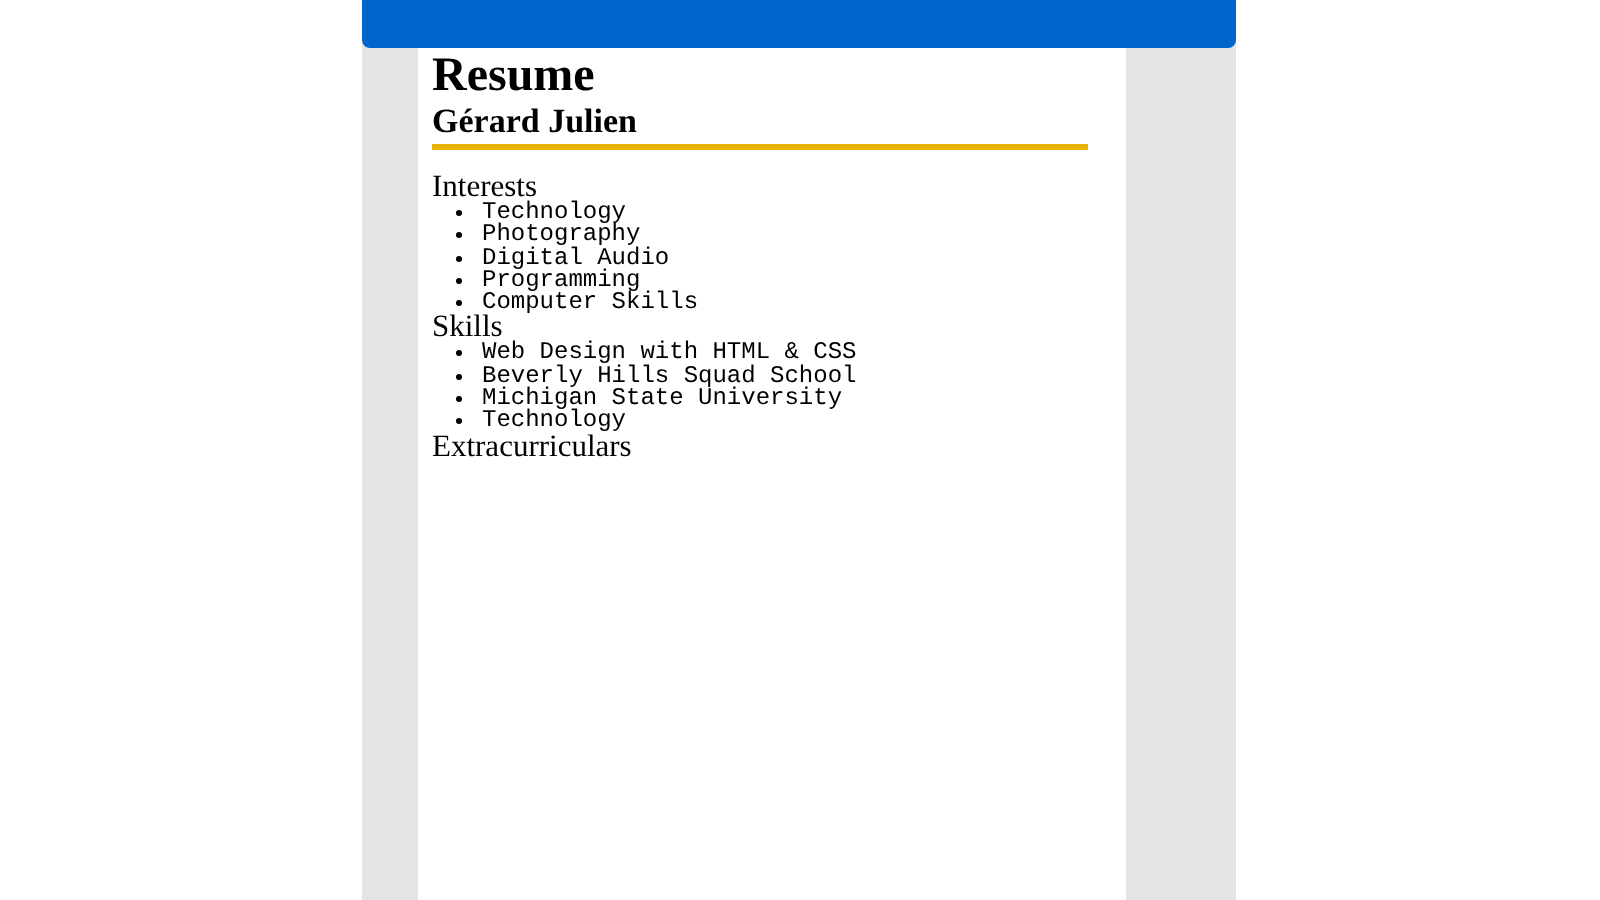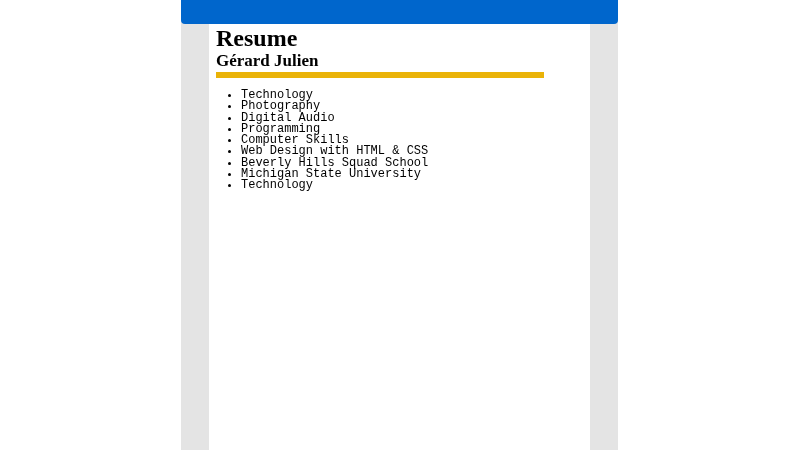--- a/index.html
+++ b/index.html
@@ -1,62 +1,65 @@
 <!DOCTYPE html>
 <html><head>
 <meta charset="utf-8">
 <style>
   html, body { margin: 0; padding: 0; background: #ffffff; width: 800px; height: 450px; overflow: hidden; }
   body { font-family: "Liberation Serif", serif; color: #000; position: relative; }
   .frame { position: absolute; left: 181px; top: 0; width: 437px; height: 450px; background: #e4e4e4; }
   .header-bar { position: absolute; left: 181px; top: 0; width: 437px; height: 24px; background: #0066cc; border-radius: 0 0 4px 4px; }
-  .content { position: absolute; left: 209px; top: 24px; width: 381px; height: 426px; background: #ffffff; }
+  .content { position: absolute; left: 209px; top: 24px; width: 354px; height: 426px; background: #ffffff; }
   .inner { position: absolute; left: 7px; top: 0; width: 328px; }
   h1 { font-size: 24px; font-weight: bold; margin: 0; line-height: 28px; }
-  h2 { font-size: 17px; font-weight: bold; margin: 0; line-height: 18px; padding-bottom: 2px; border-bottom: 6px solid #eab308; }
+  h2 { font-size: 17px; font-weight: bold; margin: 0; line-height: 18px; padding-bottom: 2px; border-bottom: 3px solid #eab308; }
   .section { margin-top: 0; }
   .section-title { font-size: 15.5px; line-height: 14px; margin: 0; }
   .sec-first { margin-top: 12px; }
   ul { margin: 0; padding-left: 25px; list-style: disc; font-family: Liberation Mono, monospace; }
   li { font-size: 12px; line-height: 11.3px; }
 </style>
 </head>
 <body>
 
 <div class="frame"></div>
 <div class="header-bar"></div>
 
 <div class="content">
   <div class="inner">
     <h1>Resume</h1>
     <h2>Gérard Julien</h2>
 
     <div class="section sec-first">
+      <div class="section-title">Interests</div>
       <ul>
         <li>Technology</li>
         <li>Photography</li>
         <li>Digital Audio</li>
         <li>Programming</li>
         <li>Computer Skills</li>
       </ul>
     </div>
 
     <div class="section">
+      <div class="section-title">Skills</div>
       <ul>
         <li>Web Design with HTML &amp; CSS</li>
       </ul>
     </div>
 
     <div class="section">
       <ul>
         <li>Beverly Hills Squad School</li>
         <li>Michigan State University</li>
         <li>Technology</li>
       </ul>
     </div>
 
     <div class="section">
     </div>
 
     <div class="section">
+      <div class="section-title">Extracurriculars</div>
     </div>
   </div>
 </div>
 
 </body></html>

